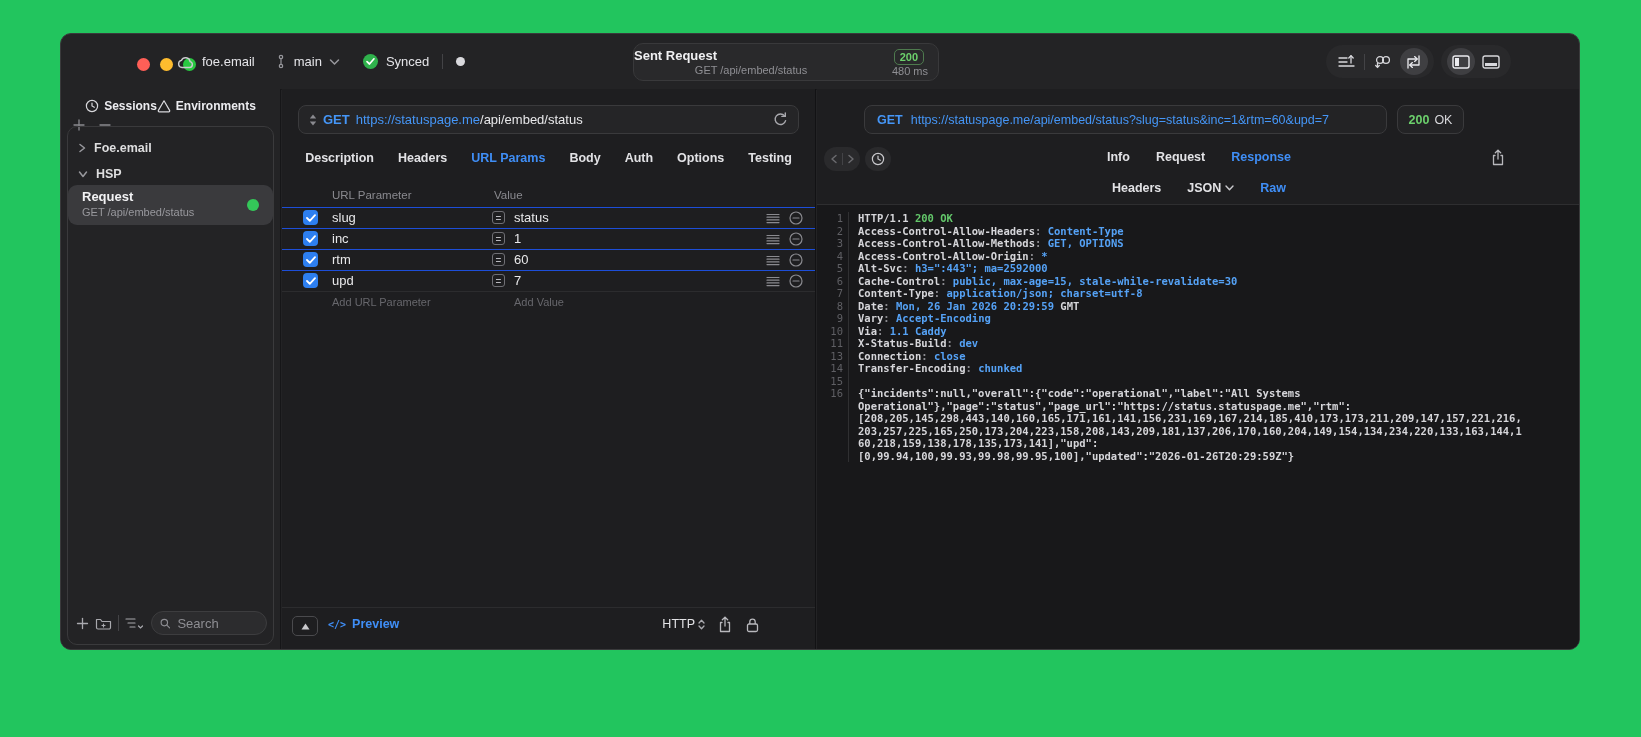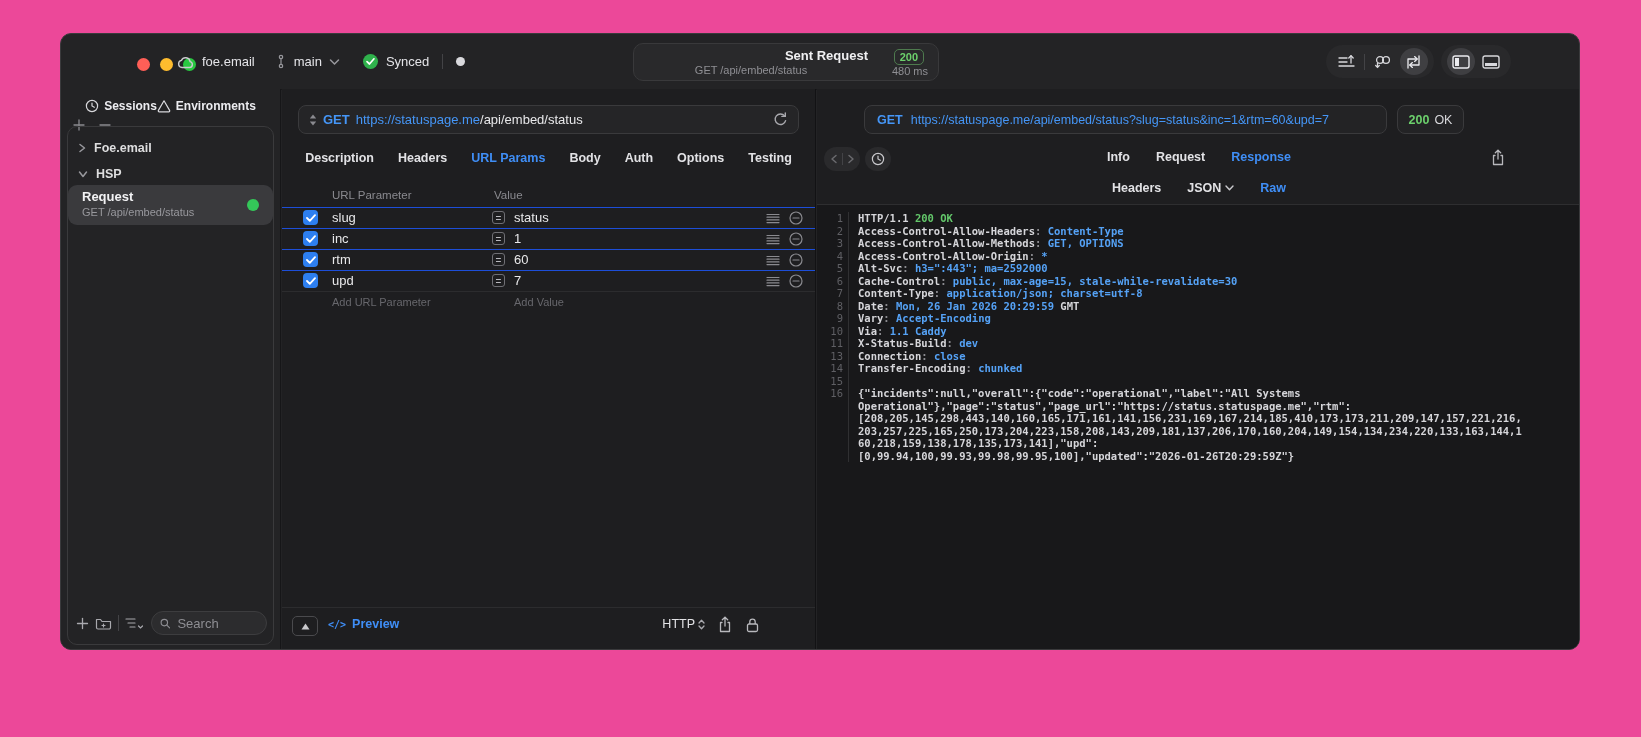--- a/index.html
+++ b/index.html
@@ -1,28 +1,28 @@
 <!DOCTYPE html>
 <html><head>
 <meta charset="utf-8">
 <style>
   html,body{margin:0;padding:0;background:#000;}
-  .canvas{position:relative;width:1641px;height:737px;background:#ec4899;overflow:hidden;
+  .canvas{position:relative;width:1641px;height:737px;background:#22c55e;overflow:hidden;
           font-family:"Liberation Sans",sans-serif;color:#e8e8ea;-webkit-font-smoothing:antialiased;}
   .window{position:absolute;left:60px;top:33px;width:1520px;height:617px;background:#232325;
           border:1px solid #3a3a3c;border-radius:11px;overflow:hidden;box-sizing:border-box;}
 
   
   .titlebar{position:absolute;left:0;top:0;right:0;height:55px;border-bottom:1px solid #19191b;}
   .tl{position:absolute;top:24px;width:13px;height:13px;border-radius:50%;}
   .tb-left{position:absolute;left:116px;top:0;height:55px;display:flex;align-items:center;gap:7px;font-size:13px;font-weight:500;color:#e4e4e8;} .sep-v{width:1px;height:15px;background:#434346;margin:0 6px;}
   .dot-unsaved{width:9px;height:9px;border-radius:50%;background:#d9d9dd;}
   .pill-center{position:absolute;left:572px;top:9px;width:306px;height:38px;background:#29292b;
                border:1px solid #39393b;border-radius:10px;box-sizing:border-box;}
-  .pc-title{position:absolute;left:0;right:70px;top:4px;text-align:right;font-size:13px;font-weight:700;color:#f0f0f2;}
+  .pc-title{position:absolute;left:0;right:70px;top:4px;text-align:left;font-size:13px;font-weight:700;color:#f0f0f2;}
   .pc-sub{position:absolute;left:0;right:70px;top:20px;text-align:center;font-size:11px;color:#8f8f94;}
   .pc-badge{position:absolute;right:14px;top:5px;font-size:11px;font-weight:600;color:#6cd06c;
             border:1px solid #4e7a4e;border-radius:5px;padding:0 5px;line-height:14px;}
   .pc-time{position:absolute;right:10px;top:21px;font-size:11px;color:#8f8f94;}
   .tb-pill{position:absolute;top:11px;height:33px;background:#29292b;border-radius:17px;display:flex;align-items:center;padding:0 6px;gap:2px;box-sizing:border-box;}
   .tb-pill .icbtn{width:30px;height:27px;display:flex;align-items:center;justify-content:center;border-radius:50%;}
   .icbtn.hl{background:#3f3f42;}
   .tbdiv{width:1px;height:16px;background:#434346;margin:0 2px;}
   svg{display:block;}
 

